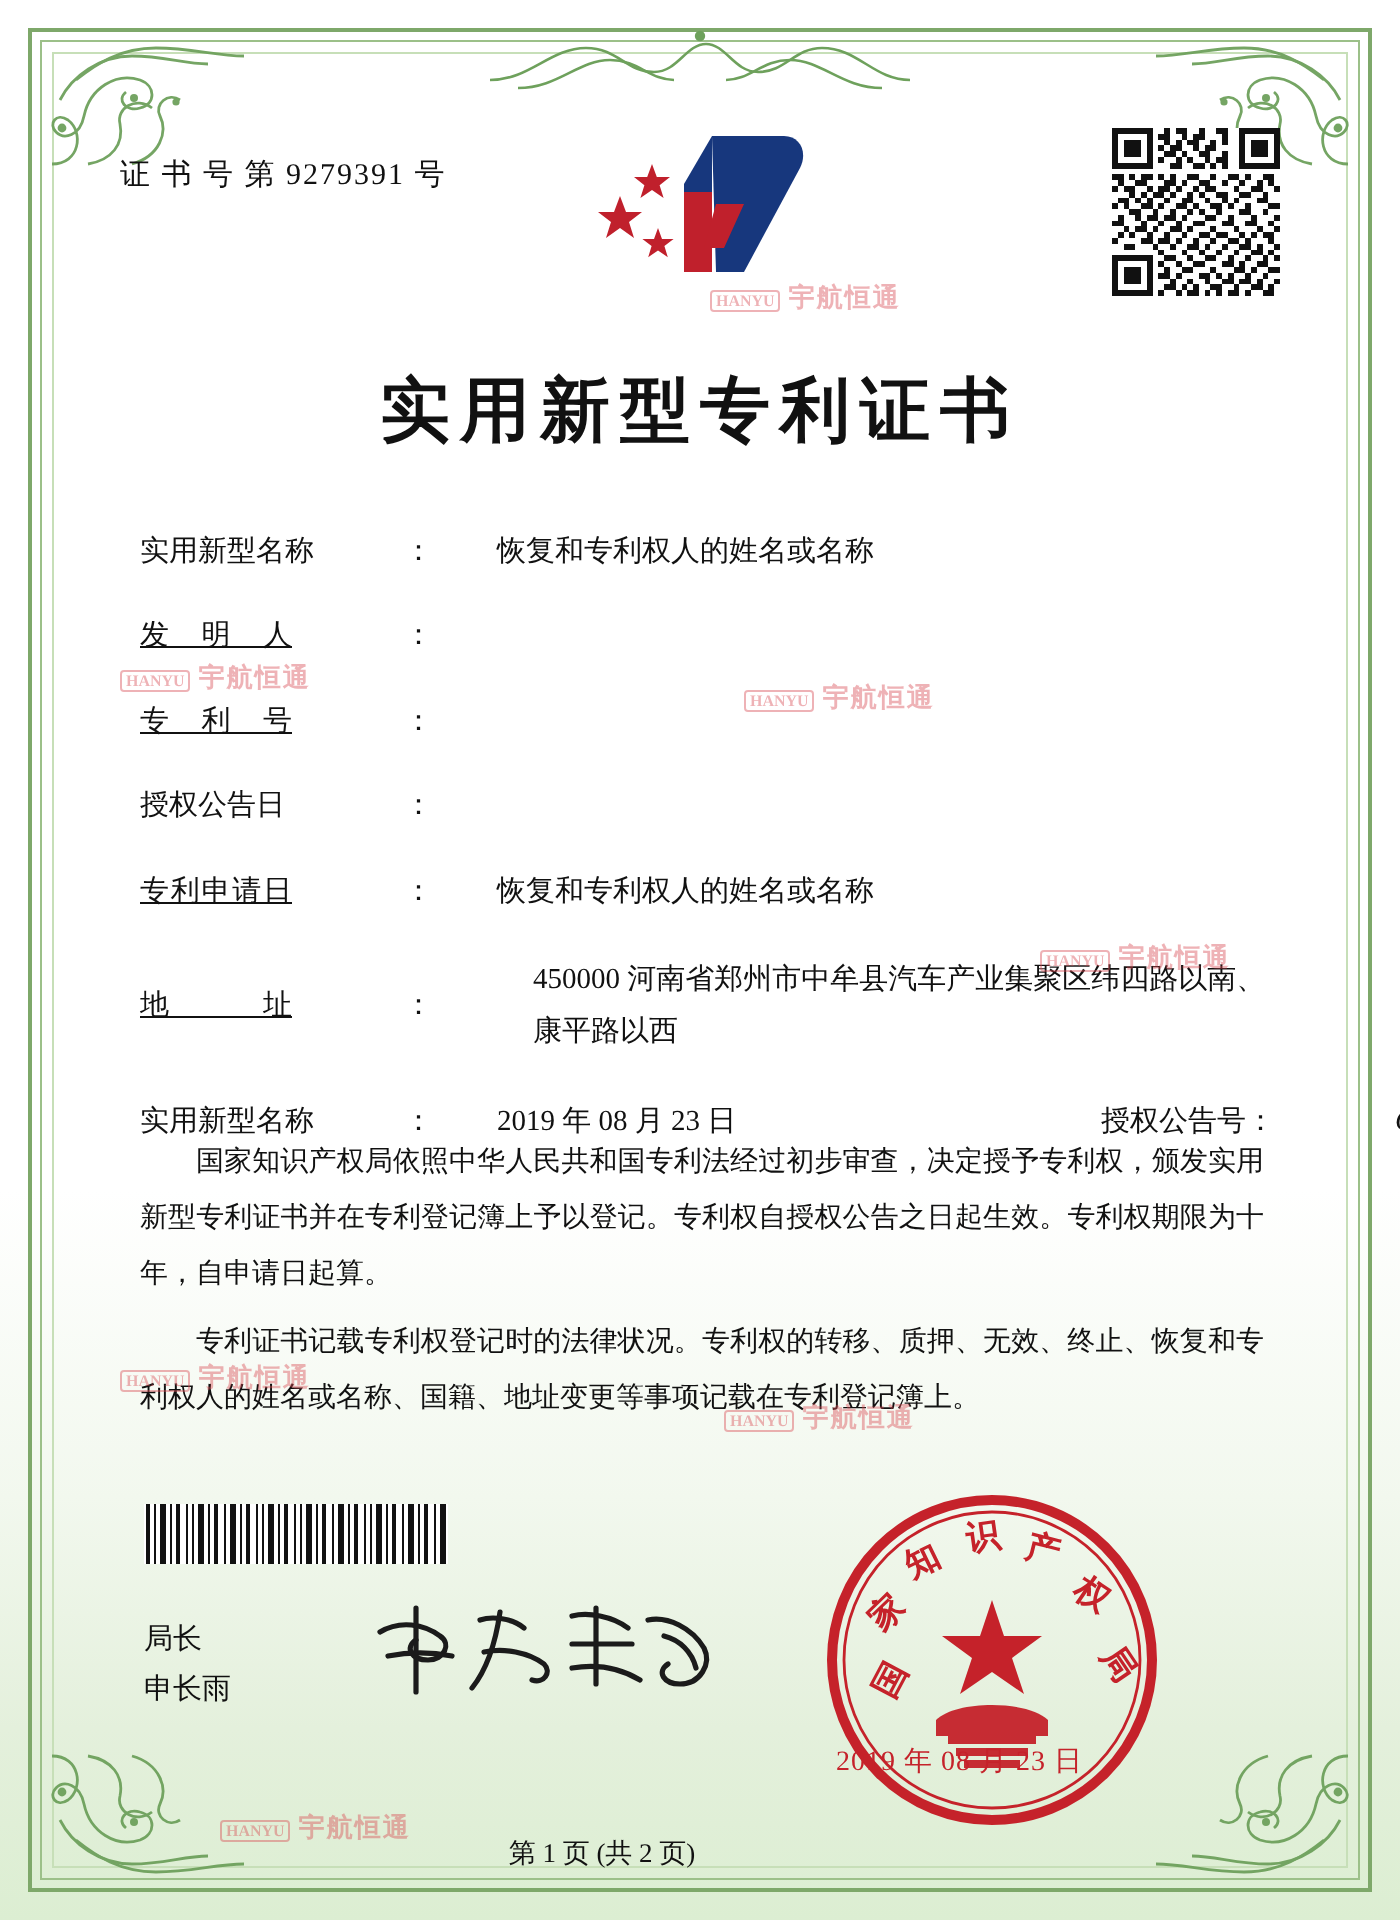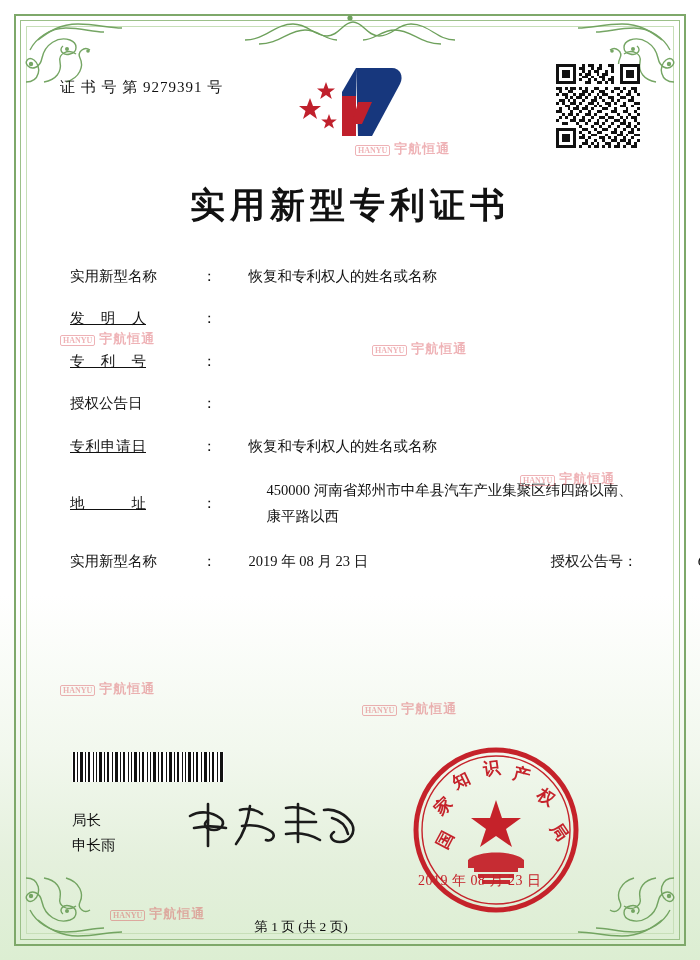--- a/index.html
+++ b/index.html
@@ -597,20 +597,24 @@
     <div class="field-row dual">
       <div class="field-label">实用新型名称</div>
       <div class="field-colon">：</div>
       <div class="field-value">2019 年 08 月 23 日</div>
       <div class="field-sublabel">授权公告号：</div>
       <div class="field-subvalue">CN 209286949 U</div>
     </div>
 
   </div>
 
+  <div class="body-text">
+    <p>国家知识产权局依照中华人民共和国专利法经过初步审查，决定授予专利权，颁发实用新型专利证书并在专利登记簿上予以登记。专利权自授权公告之日起生效。专利权期限为十年，自申请日起算。</p>
+    <p>专利证书记载专利权登记时的法律状况。专利权的转移、质押、无效、终止、恢复和专利权人的姓名或名称、国籍、地址变更等事项记载在专利登记簿上。</p>
+  </div>
 
   <div class="barcode">
     <svg viewBox="0 0 152 30" shape-rendering="crispEdges">
       <rect width="152" height="30" fill="#fff"></rect>
       <g fill="#111">
         <rect x="1" y="0" width="2" height="30"></rect>
           <rect x="5" y="0" width="1" height="30"></rect>
         <rect x="8" y="0" width="3" height="30"></rect>
           <rect x="13" y="0" width="1" height="30"></rect>
         <rect x="16" y="0" width="2" height="30"></rect>

